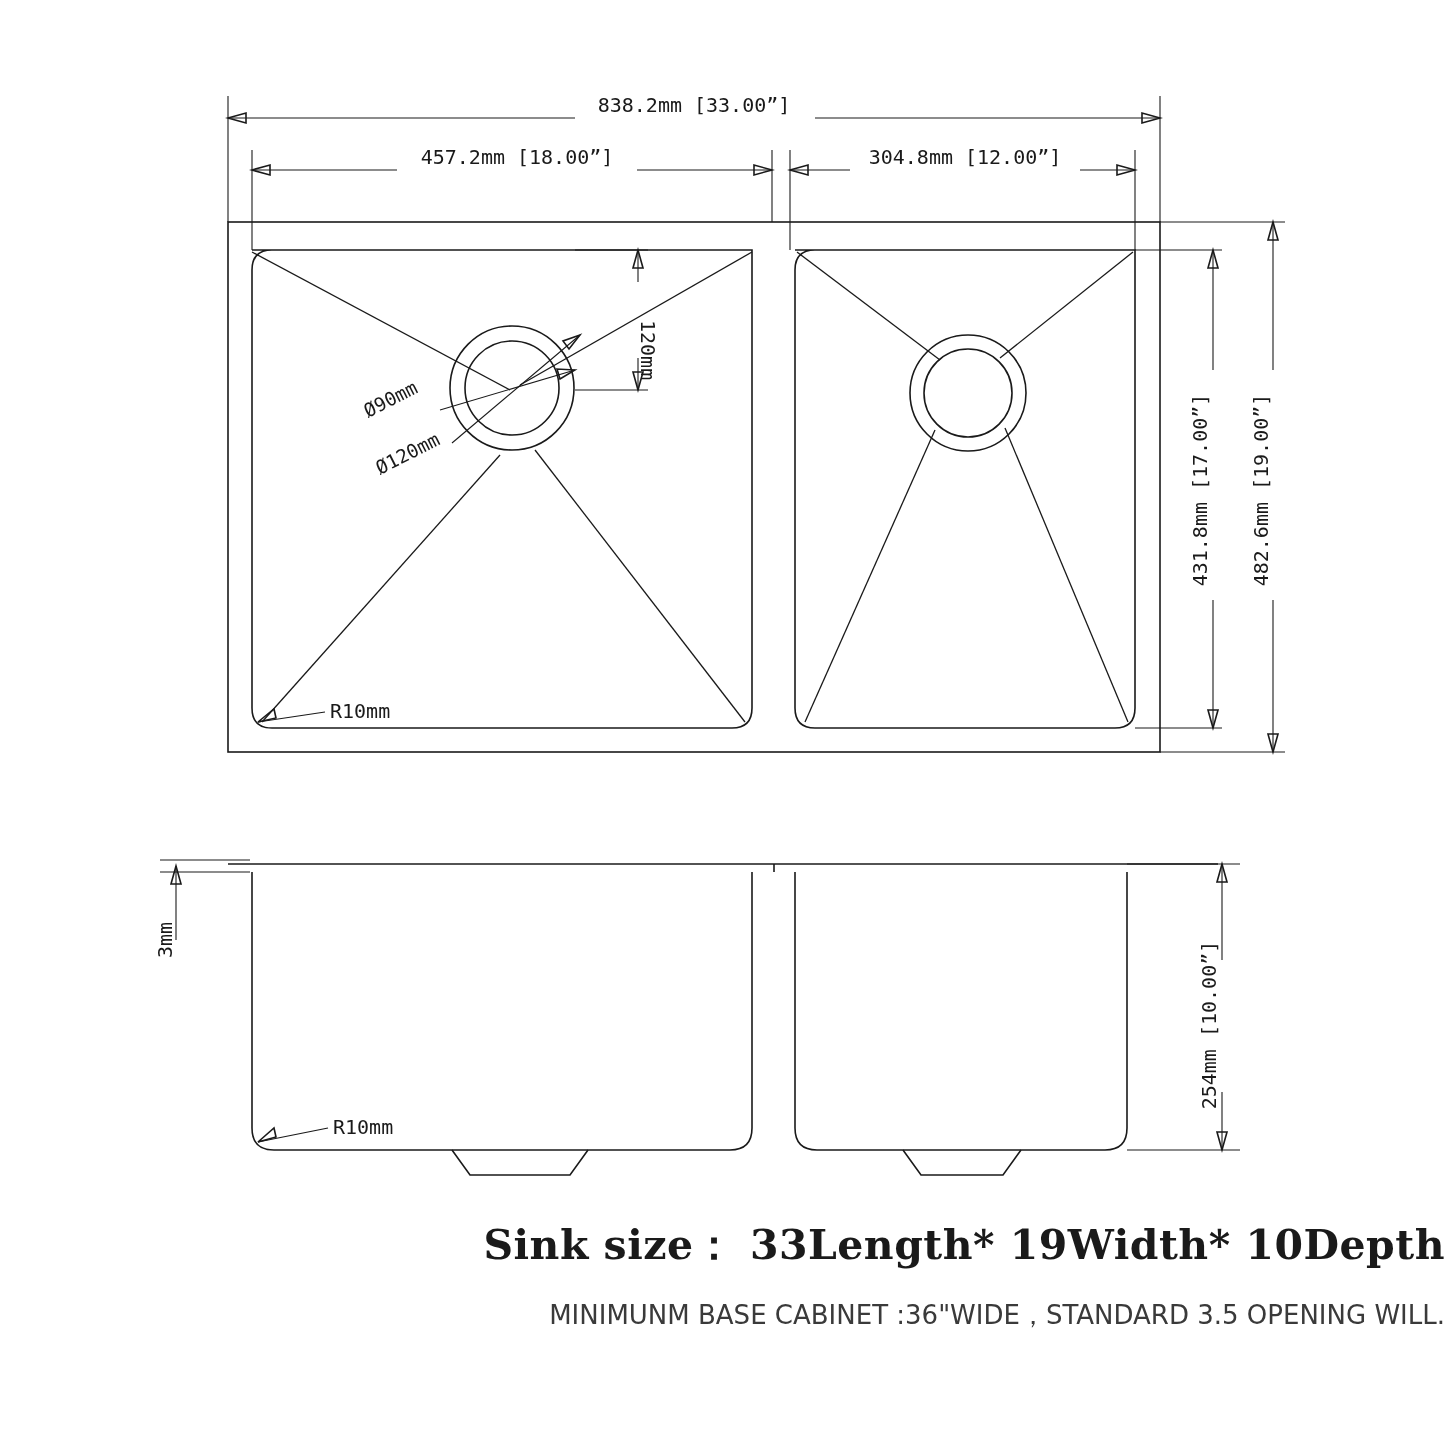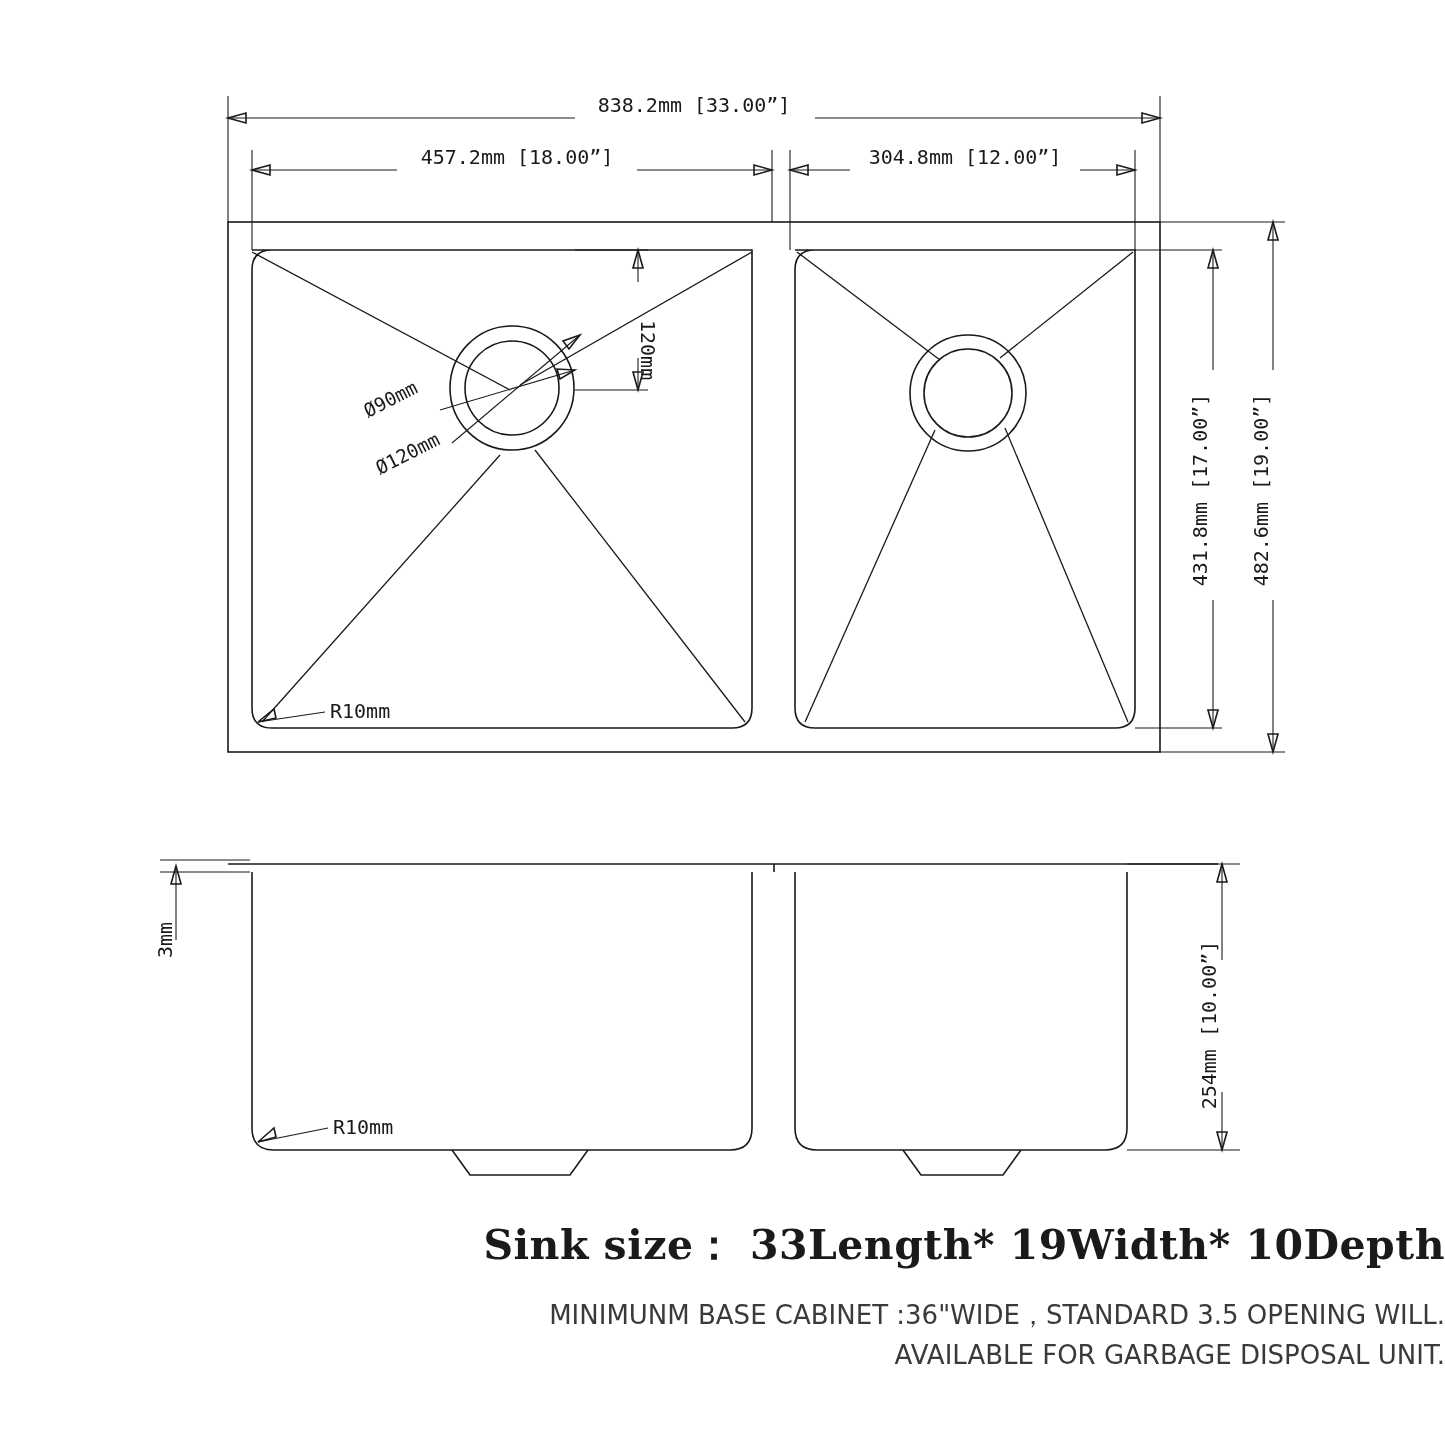--- a/index.html
+++ b/index.html
@@ -221,16 +221,15 @@
         <line class="ln-ext" x1="328" y1="1128" x2="258" y2="1142"></line>
         <path class="ln" d="M258 1142 L276 1137 L274 1128 Z" fill="#1a1a1a"></path>
         <text class="txt" x="333" y="1134">R10mm</text>
       </g>
     </g>
   </svg>
 
   <div class="caption-wrap">
     <p class="caption-title">Sink size： 33Length* 19Width* 10Depth</p>
     <p class="caption-note">MINIMUNM BASE CABINET :36"WIDE，STANDARD 3.5 OPENING WILL.</p>
-    <p class="caption-note">AVAILABLE FOR GARBAGE DISPOSAL UNIT.</p>
   </div>
 
 </div>
 
 </body></html>

